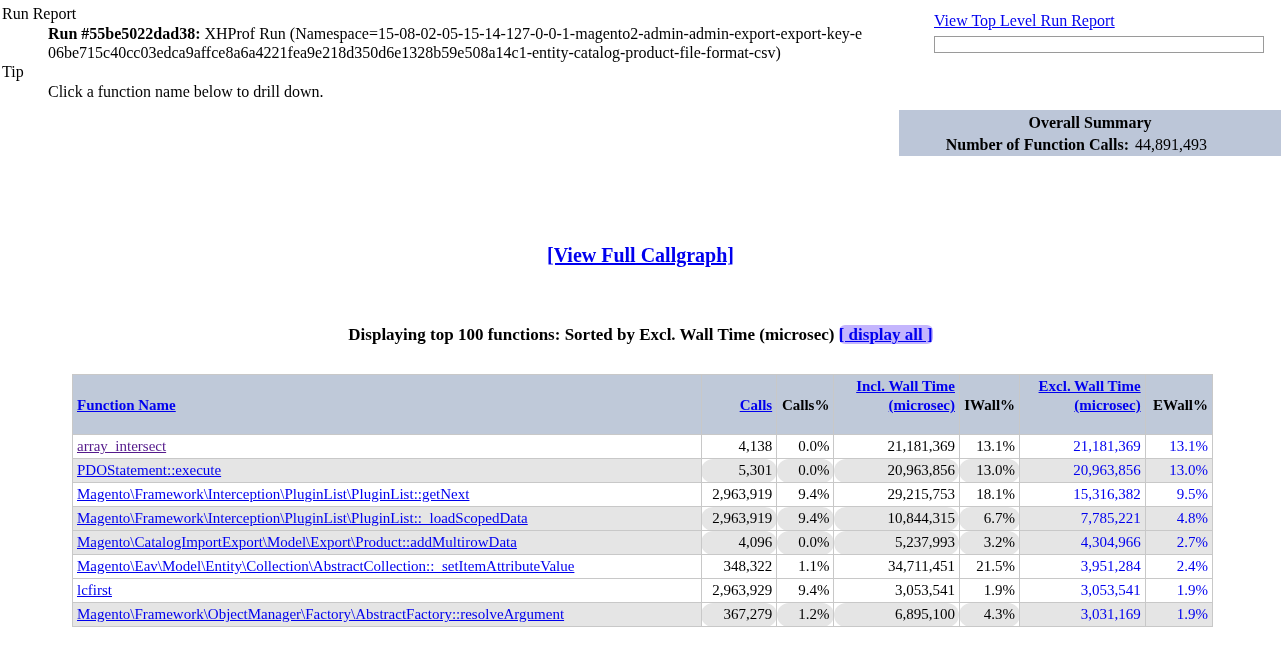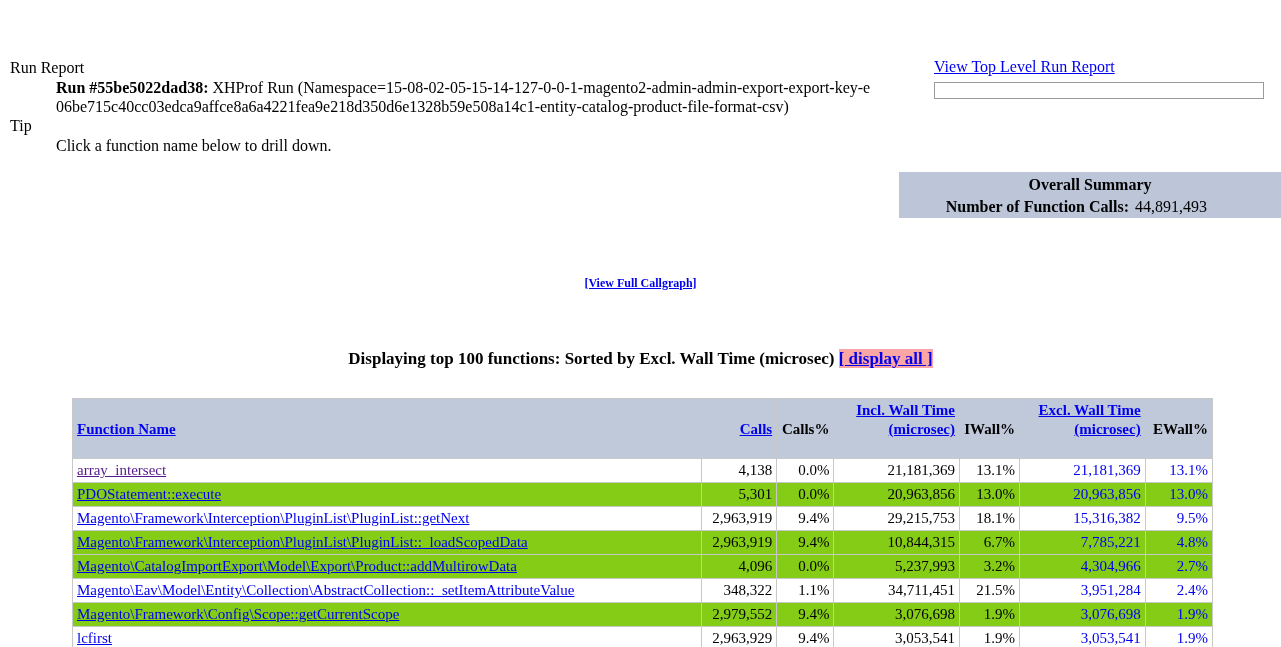--- a/index.html
+++ b/index.html
@@ -19,22 +19,21 @@
     color: #0000ee;
     text-decoration: underline;
   }
   a.visited {
     color: #551a8b;
   }
 
   
   .top-wrap {
     position: relative;
-    padding: 8px;
-    margin-top: 46px;
+    padding: 0;
   }
   .dl-block {
     padding: 4px 0 0 0;
   }
   .dt-line {
     margin: 0;
     padding: 0 0 0 2px;
     line-height: 20px;
   }
   .dd-line {
@@ -101,38 +100,39 @@
     width: 228px;
   }
   table.summary td.val {
     text-align: left;
     padding-left: 4px;
   }
 
   
   .callgraph {
     text-align: center;
-    margin-top: 58px;
-    font-weight: bold;
-    font-size: 12px;
+    margin-top: 88px;
+    font-weight: bold;
+    font-size: 20px;
   }
   .callgraph a {
     font-weight: bold;
   }
 
   
   .display-heading {
     text-align: center;
     margin-top: 58px;
     font-weight: bold;
     font-size: 17px;
   }
   .display-all {
-    background: #fca5a5;
-    font-weight: bold;
+    background: #c4b5fd;
+    font-weight: bold;
+    border-radius: 6px;
   }
   .display-all a {
     font-weight: bold;
   }
 
   
   .table-wrap {
     margin-top: 29px;
     padding-left: 72px;
   }
@@ -168,28 +168,29 @@
   }
   col.c-fn    { width: 617px; }
   col.c-calls { width: 75px; }
   col.c-callsp{ width: 57px; }
   col.c-incl  { width: 125px; }
   col.c-iwall { width: 58px; }
   col.c-excl  { width: 125px; }
   col.c-ewall { width: 67px; }
 
   table.functions tbody tr.odd  td { background: #ffffff; }
-  table.functions tbody tr.even td { background: #84cc16; }
+  table.functions tbody tr.even td { background: #e5e5e5; }
 
   table.functions td.fn {
     text-align: left;
     overflow: hidden;
   }
   table.functions td.num {
     text-align: right;
+    border-radius: 12px;
   }
   table.functions td.excl,
   table.functions td.ewall {
     color: #0000ee;
     text-align: right;
   }
   table.functions td.fn a {
     font-size: 15px;
   }
 </style>
@@ -305,29 +306,20 @@
         </tr>
         <tr class="odd">
           <td class="fn"><a href="#">Magento\Eav\Model\Entity\Collection\AbstractCollection::_setItemAttributeValue</a></td>
           <td class="num">348,322</td>
           <td class="num">1.1%</td>
           <td class="num">34,711,451</td>
           <td class="num">21.5%</td>
           <td class="excl">3,951,284</td>
           <td class="ewall">2.4%</td>
         </tr>
-        <tr class="even">
-          <td class="fn"><a href="#">Magento\Framework\Config\Scope::getCurrentScope</a></td>
-          <td class="num">2,979,552</td>
-          <td class="num">9.4%</td>
-          <td class="num">3,076,698</td>
-          <td class="num">1.9%</td>
-          <td class="excl">3,076,698</td>
-          <td class="ewall">1.9%</td>
-        </tr>
         <tr class="odd">
           <td class="fn"><a href="#">lcfirst</a></td>
           <td class="num">2,963,929</td>
           <td class="num">9.4%</td>
           <td class="num">3,053,541</td>
           <td class="num">1.9%</td>
           <td class="excl">3,053,541</td>
           <td class="ewall">1.9%</td>
         </tr>
         <tr class="even">

